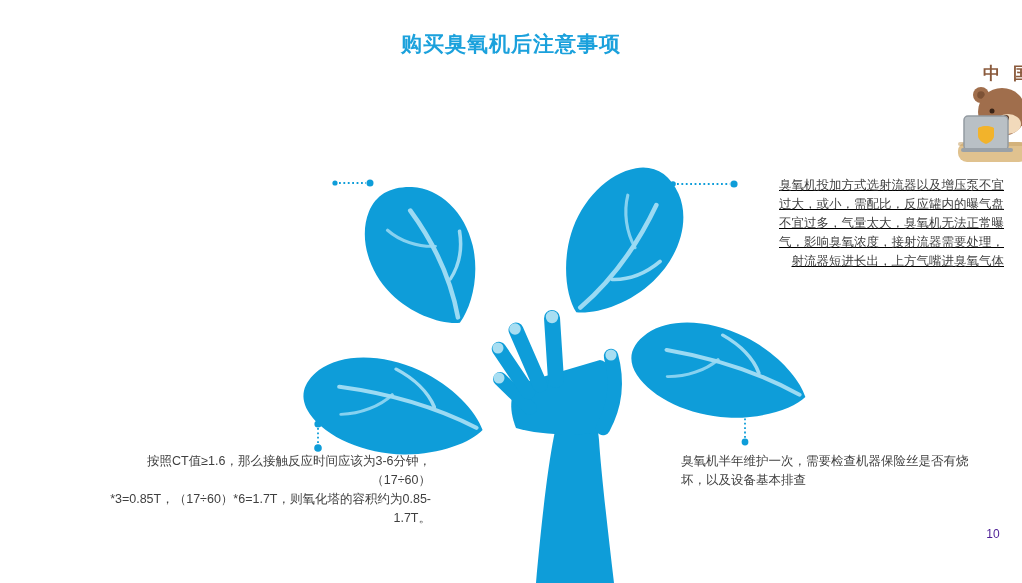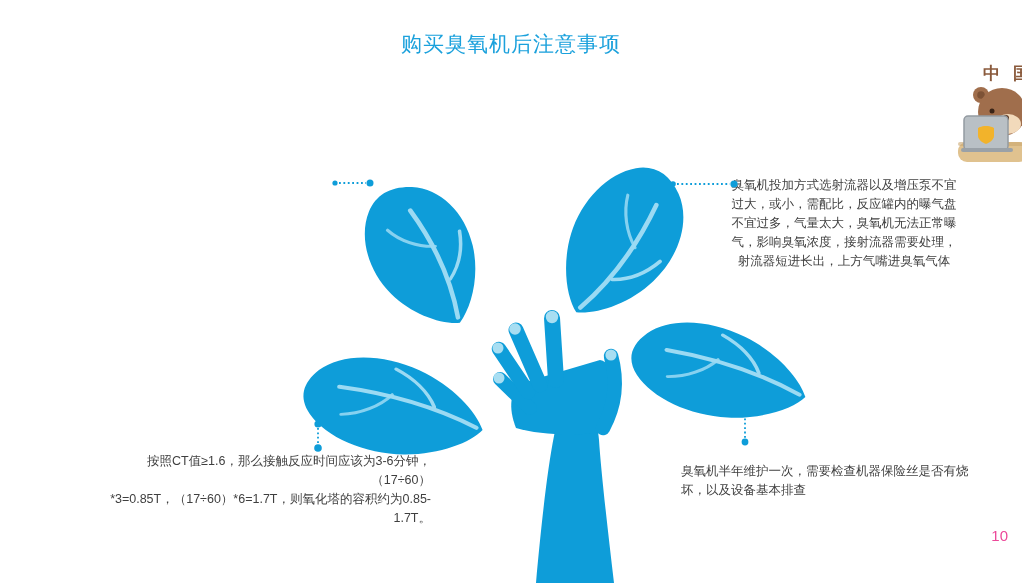--- a/index.html
+++ b/index.html
@@ -4,49 +4,49 @@
 <style>
   * { margin:0; padding:0; box-sizing:border-box; }
   html,body { background:#ffffff; }
   body { font-family:"Liberation Sans","DejaVu Sans",sans-serif; }
   .slide {
     position:relative; width:1022px; height:583px;
     background:#ffffff; overflow:hidden;
   }
   .title {
     position:absolute; top:30px; left:0; width:1022px;
-    text-align:center; font-size:21px; font-weight:normal;
+    text-align:center; font-size:21px; font-weight:bold;
     color:#1ba1dc; letter-spacing:1px;
   }
   .note { position:absolute; }
   .note-text {
     font-size:12.5px; line-height:19px; color:#3f3f3f;
     white-space:pre-line;
   }
   .note-tl { left:60px; top:175px; width:272px; text-align:right; }
-  .note-tr { left:714px; top:176px; width:260px; text-align:center; }
+  .note-tr { left:744px; top:176px; width:260px; text-align:right;text-decoration:underline; }
   .note-bl { left:95px;  top:452px; width:336px; text-align:right; }
   .note-bl .note-text + .note-text { margin-top:11px; }
-  .note-br { left:681px; top:452px; width:330px; text-align:left;margin-top:10px; }
+  .note-br { left:681px; top:452px; width:330px; text-align:left; }
   .connector { position:absolute; overflow:visible; }
   .graphic { position:absolute; left:280px; top:148px; }
   .mascot {
     position:absolute; right:0; top:52px; width:66px; height:110px;
     overflow:hidden;
   }
   .watermark {
     position:absolute; top:10px; font-size:17px; font-weight:bold;
     color:#8a5a3c; font-family:"Liberation Serif","DejaVu Serif",serif;
   }
   .watermark-main { left:27px; }
   .watermark-partial { left:57px; }
   .mascot svg { position:absolute; left:0; top:26px; }
   .page-number {
     position:absolute; left:978px; top:527px; width:30px;
-    font-size:15px; color:#ec4899; text-align:right;
+    font-size:12px; color:#4c1d95; text-align:center;
   }
 </style>
 </head>
 <body>
 
 <div class="slide">
 
   <h1 class="title">购买臭氧机后注意事项</h1>
 
 

